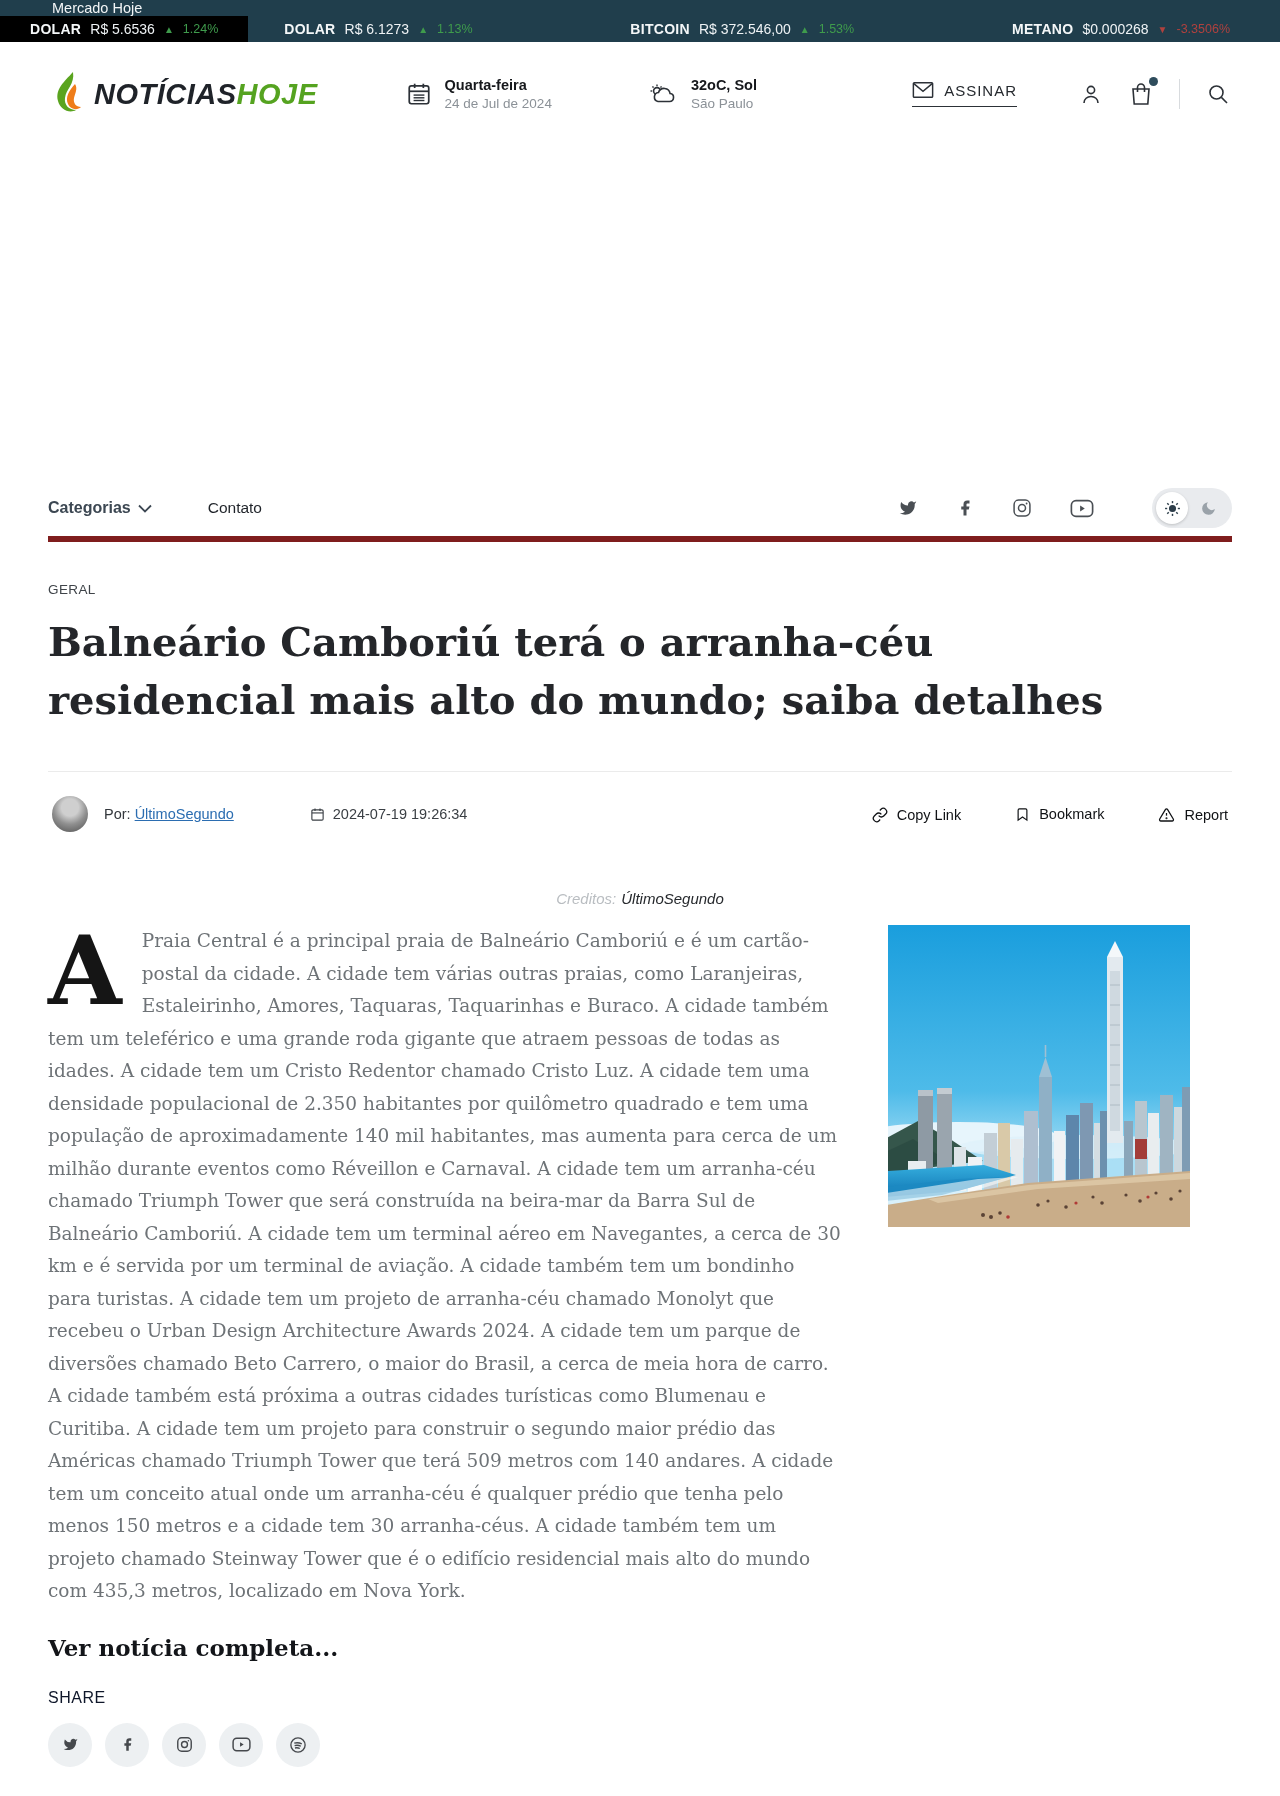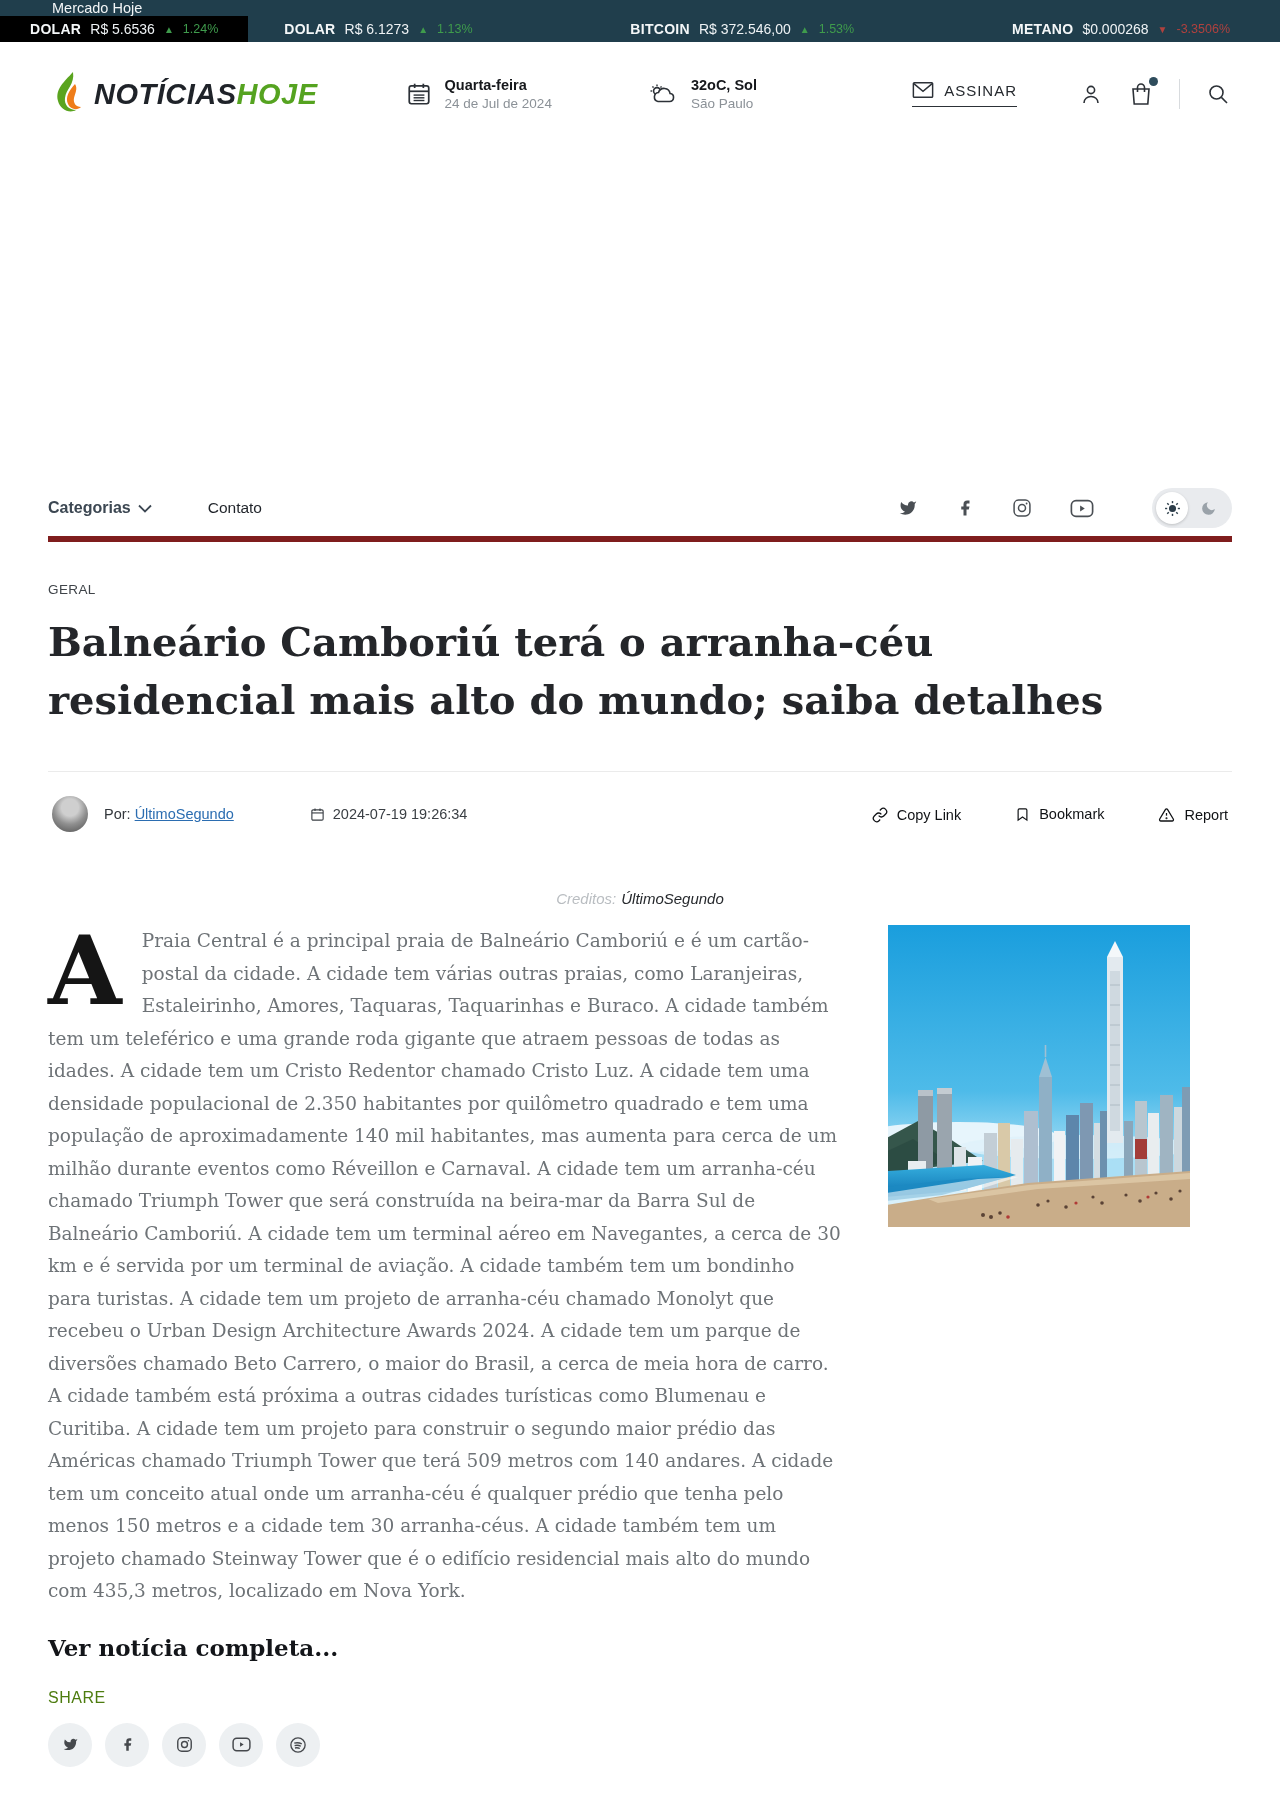--- a/index.html
+++ b/index.html
@@ -68,21 +68,21 @@
   
   .credits { margin-top:38px; text-align:center; font-style:italic; font-size:15px; }
   .credits .c-label { color:#b9bdc1; }
   .credits .c-value { color:#26292d; margin-left:5px; }
   
   .body-row { margin-top:18px; display:flex; align-items:flex-start; }
   .body-text { width:794px; font-family:"DejaVu Serif", serif; font-size:18.5px; line-height:32.5px; color:#6e7377; text-align:left; }
   .dropcap { float:left; font-family:"DejaVu Serif", serif; font-weight:bold; font-size:95px; line-height:76px; color:#151515; margin:8px 20px 2px 0; }
   .article-figure { margin-left:46px; width:302px; height:302px; flex:none; overflow:hidden; }
   .read-more { margin-top:26px; font-family:"DejaVu Serif", serif; font-weight:bold; font-size:23px; color:#131519; cursor:pointer; }
-  .share-label { margin-top:28px; font-size:16px; letter-spacing:.5px; color:#4d7c0f; }
+  .share-label { margin-top:28px; font-size:16px; letter-spacing:.5px; color:#0f172a; }
   .share-row { margin-top:16px; display:flex; gap:13px; }
   .share-btn { width:44px; height:44px; border-radius:50%; background:#edf0f2; display:flex; align-items:center; justify-content:center; color:#46494d; cursor:pointer; }
   svg { display:block; }
 </style>
 </head>
 <body>
 
 <div class="ticker">
   <div class="ticker-label">Mercado Hoje</div>
   <div class="ticker-items">

